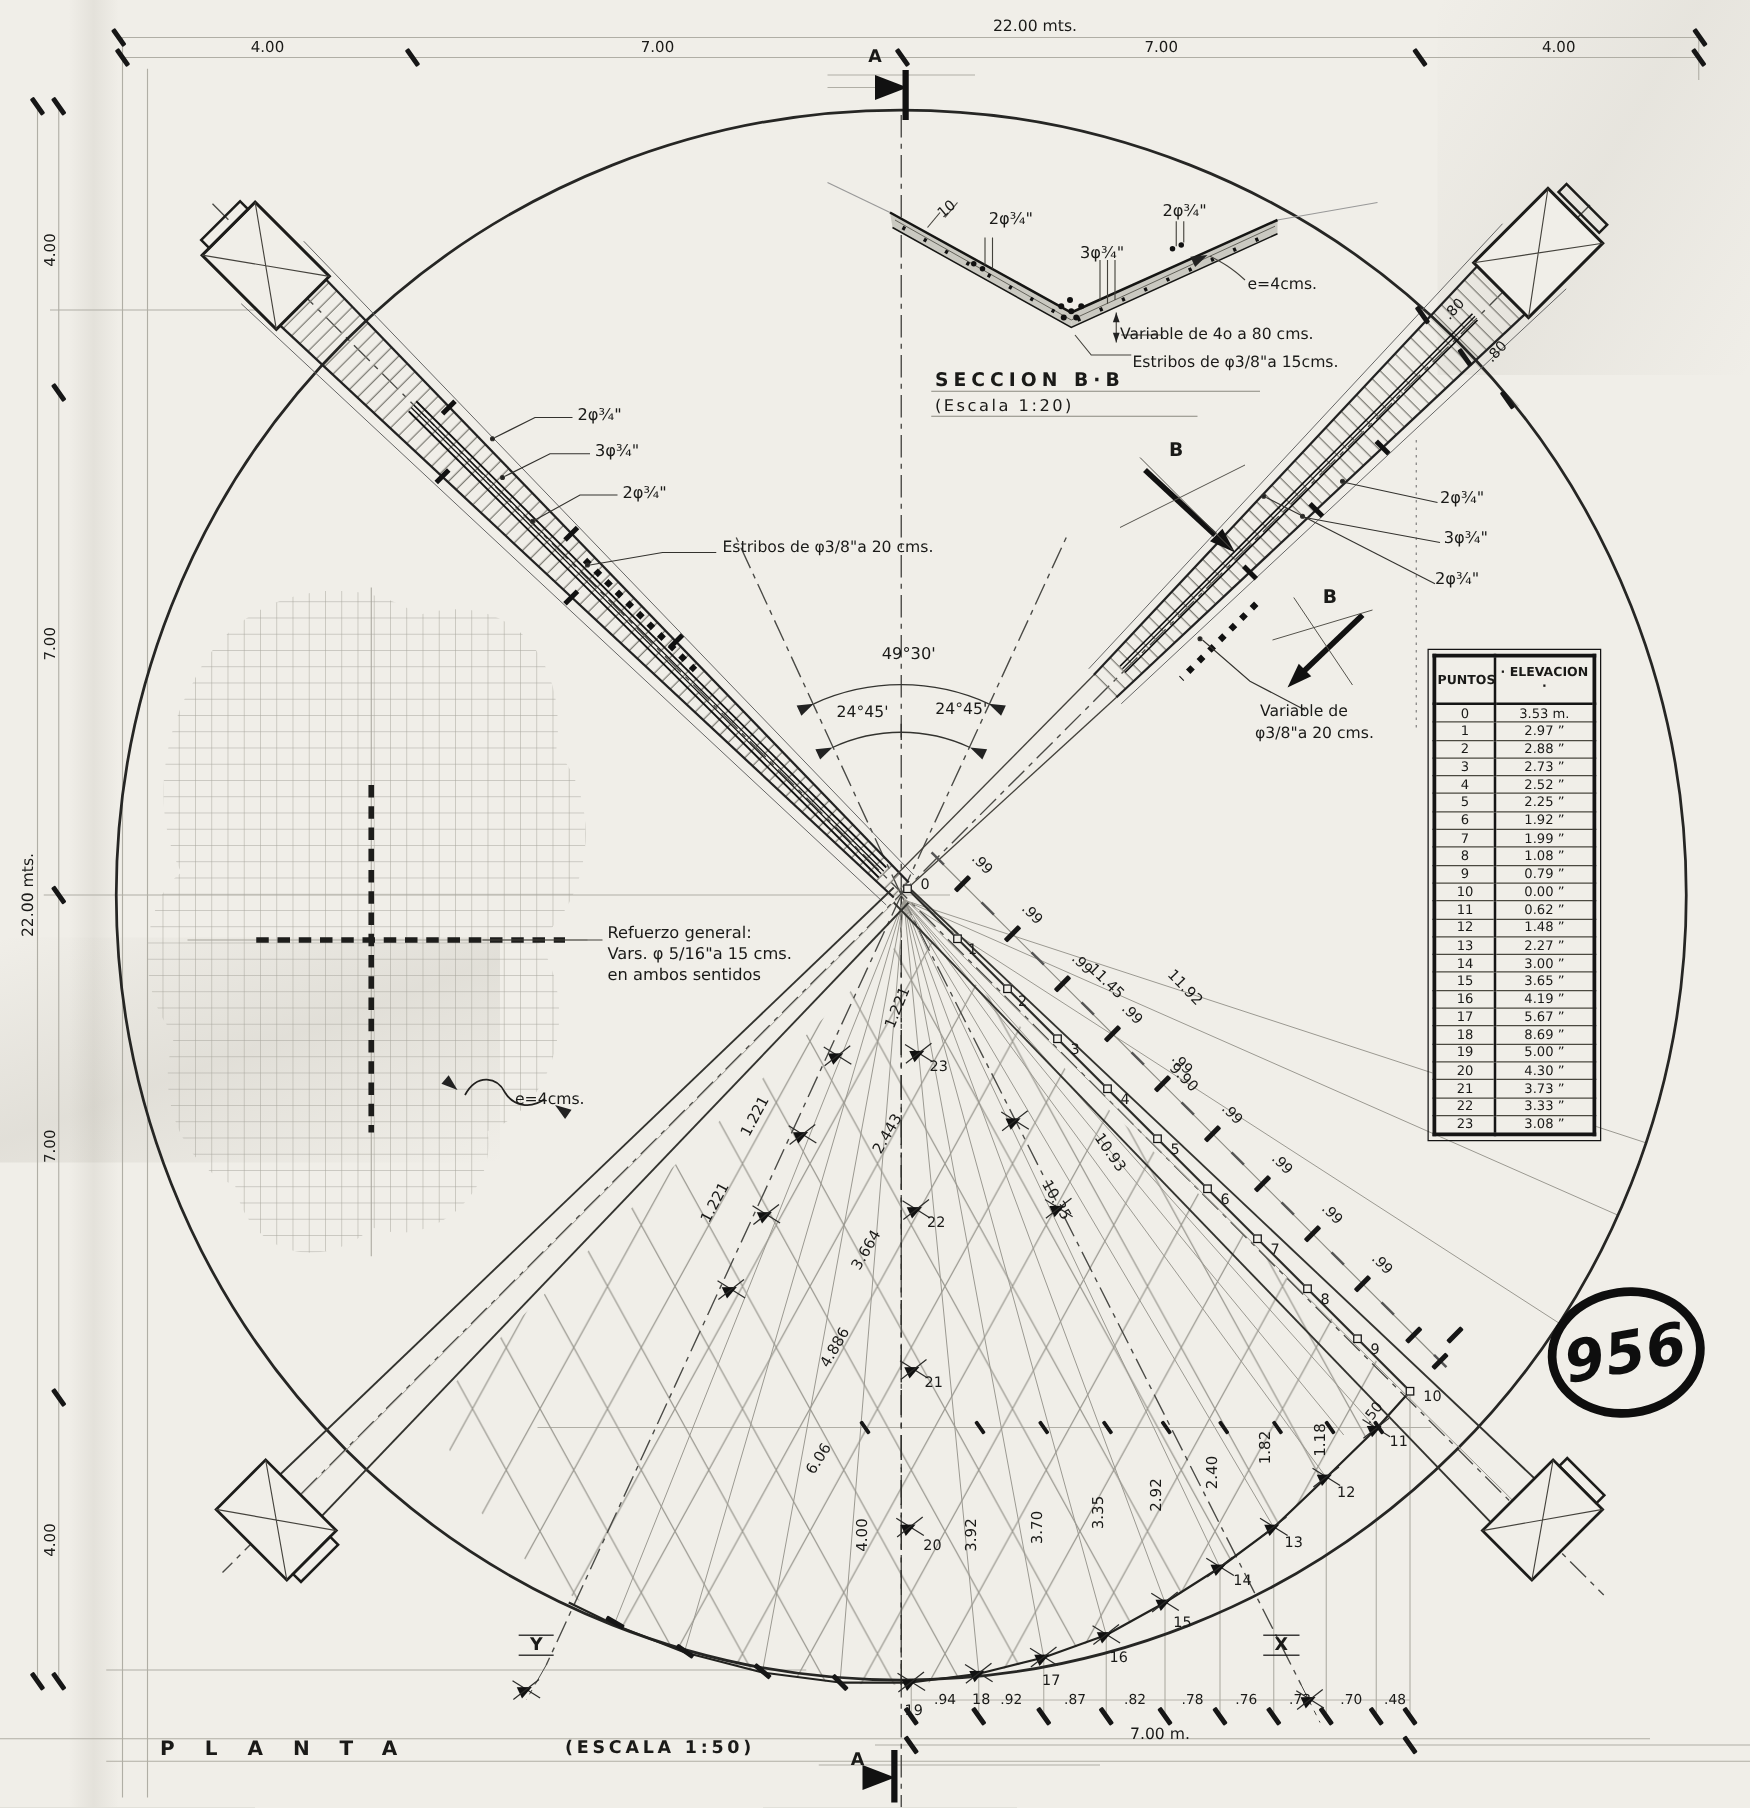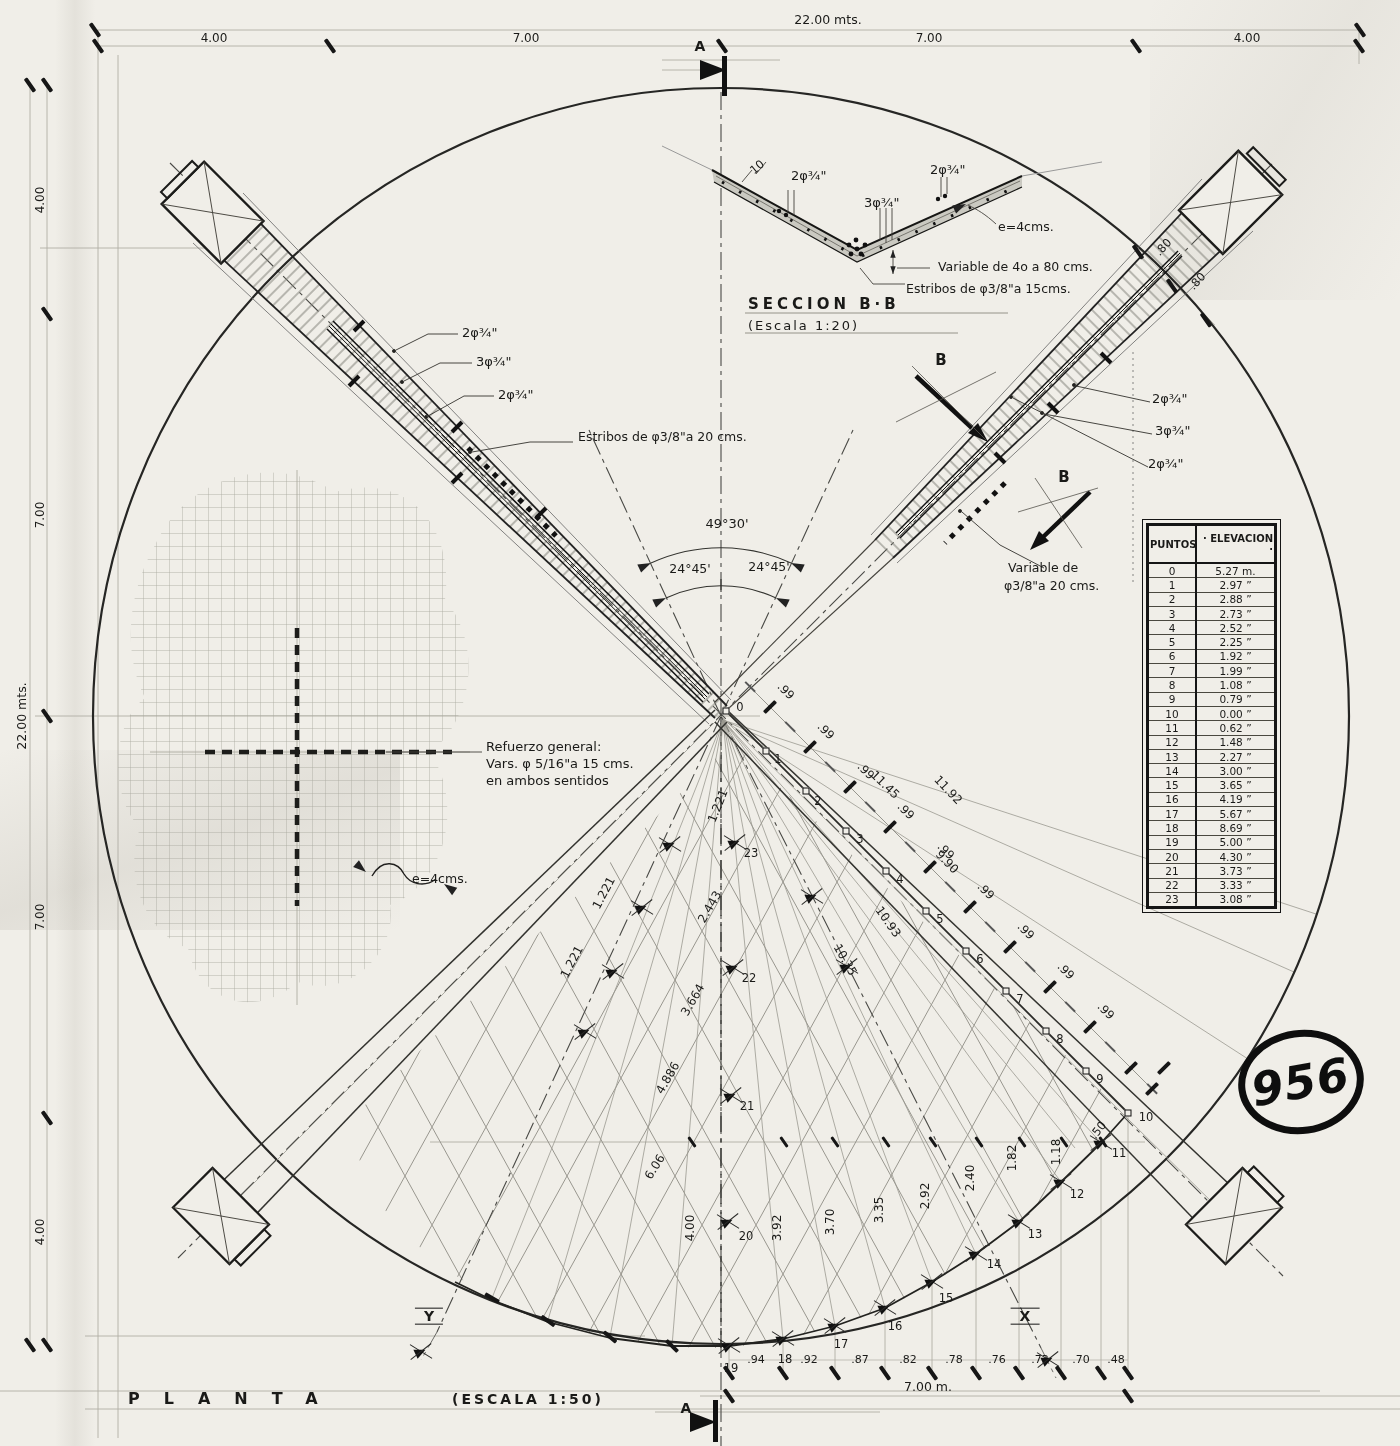--- a/index.html
+++ b/index.html
@@ -16,21 +16,21 @@
   .pstar::before,.pstar::after{content:"";position:absolute;left:1px;top:13px;width:26px;height:1.2px;background:#2a2a28;}
   .pstar::before{transform:rotate(32deg);}
   .pstar::after{transform:rotate(-38deg);}
   .pstar i{position:absolute;left:8px;top:9px;width:0;height:0;border-style:solid;
            border-width:5px 0 5px 11px;border-color:transparent transparent transparent #111;
            transform:rotate(-25deg);}
   .axl{border-top:1.6px solid #161616;border-bottom:1.6px solid #161616;padding:0 9px;font-weight:bold;}
   #elev-table{position:absolute;left:1146px;top:523px;width:131px;height:382px;
       border:3px solid #151515;outline:1.6px solid #151515;outline-offset:3px;
       background:#f0eee8;border-collapse:collapse;table-layout:fixed;}
-  #elev-table th{font-size:10px;font-weight:bold;color:#1a1a18;border-bottom:2.5px solid #151515;height:34px;text-align:right;}
+  #elev-table th{font-size:10px;font-weight:bold;color:#1a1a18;border-bottom:2.5px solid #151515;height:34px;}
   #elev-table th:first-child,#elev-table td:first-child{border-right:2px solid #151515;width:44px;}
   #elev-table td{font-size:10.5px;color:#1a1a18;text-align:center;border-bottom:1px solid #4a483f;height:13.3px;padding:0;}
   #badge{position:absolute;left:1238px;top:1030px;width:112px;height:90px;border:7px solid #0e0e0e;
          border-radius:50%;transform:rotate(-8deg);display:flex;align-items:center;justify-content:center;}
   #badge span{font-size:46px;font-weight:bold;font-style:italic;color:#0e0e0e;letter-spacing:1px;transform:rotate(-2deg);}
 </style>
 </head>
 <body>
 
 <div id="sheet">
@@ -321,21 +321,21 @@
   <table id="elev-table">
     <thead>
       <tr>
         <th>PUNTOS</th>
         <th>· ELEVACION ·</th>
       </tr>
     </thead>
     <tbody id="elev-body">
         <tr>
           <td>0</td>
-          <td>5.27 m.</td>
+          <td>3.53 m.</td>
         </tr>
         <tr>
           <td>1</td>
           <td>2.97 ”</td>
         </tr>
         <tr>
           <td>2</td>
           <td>2.88 ”</td>
         </tr>
         <tr>
@@ -448,21 +448,21 @@
     <span class="lbl" style="left:941px;top:361px;transform:translate(-50%,-50%);font-weight:bold;font-size:15px;">B</span>
     <span class="lbl" style="left:1064px;top:478px;transform:translate(-50%,-50%);font-weight:bold;font-size:15px;">B</span>
     <span class="lbl axl" style="left:429px;top:1316px;transform:translate(-50%,-50%);font-size:14px;">Y</span>
     <span class="lbl axl" style="left:1025px;top:1316px;transform:translate(-50%,-50%);font-size:14px;">X</span>
 
     <span class="lbl" style="left:757px;top:167px;transform:translate(-50%,-50%) rotate(-40deg);font-size:11.5px;">10</span>
     <span class="lbl" style="left:791px;top:176px;transform:translate(0,-50%);font-size:13px;">2φ¾"</span>
     <span class="lbl" style="left:864px;top:203px;transform:translate(0,-50%);font-size:13px;">3φ¾"</span>
     <span class="lbl" style="left:930px;top:170px;transform:translate(0,-50%);font-size:13px;">2φ¾"</span>
     <span class="lbl" style="left:998px;top:227px;transform:translate(0,-50%);font-size:12.5px;">e=4cms.</span>
-    <span class="lbl" style="left:938px;top:267px;transform:translate(0,-50%);font-size:12.5px;">Variable de 4o a 80 cms.</span>
+    <span class="lbl" style="left:896px;top:267px;transform:translate(0,-50%);font-size:12.5px;">Variable de 4o a 80 cms.</span>
     <span class="lbl" style="left:906px;top:289px;transform:translate(0,-50%);font-size:12.5px;">Estribos de φ3/8"a 15cms.</span>
     <span class="lbl" style="left:748px;top:305px;transform:translate(0,-50%);font-weight:bold;font-size:15px;letter-spacing:4px;">SECCION  B·B</span>
     <span class="lbl" style="left:748px;top:326px;transform:translate(0,-50%);font-size:13px;letter-spacing:2px;">(Escala  1:20)</span>
 
     <span class="lbl" style="left:462px;top:333px;transform:translate(0,-50%);font-size:13px;">2φ¾"</span>
     <span class="lbl" style="left:476px;top:362px;transform:translate(0,-50%);font-size:13px;">3φ¾"</span>
     <span class="lbl" style="left:498px;top:395px;transform:translate(0,-50%);font-size:13px;">2φ¾"</span>
     <span class="lbl" style="left:578px;top:437px;transform:translate(0,-50%);font-size:12.5px;">Estribos de φ3/8"a 20 cms.</span>
 
     <span class="lbl" style="left:1152px;top:399px;transform:translate(0,-50%);font-size:13px;">2φ¾"</span>

